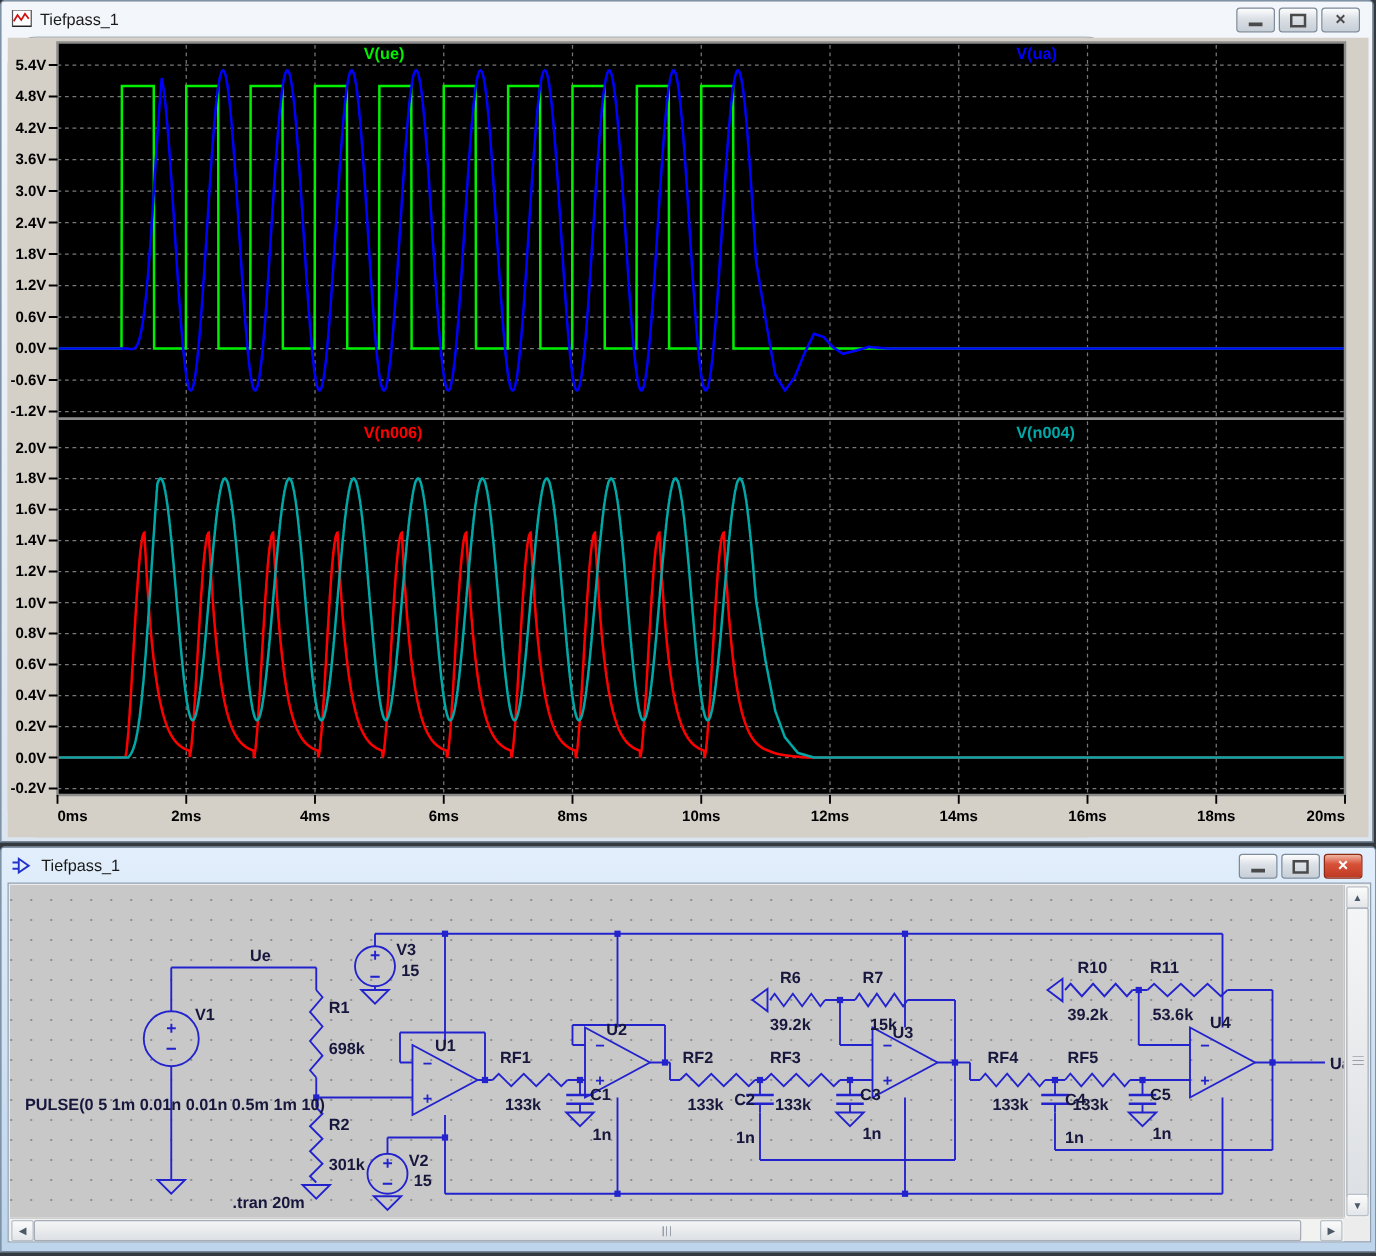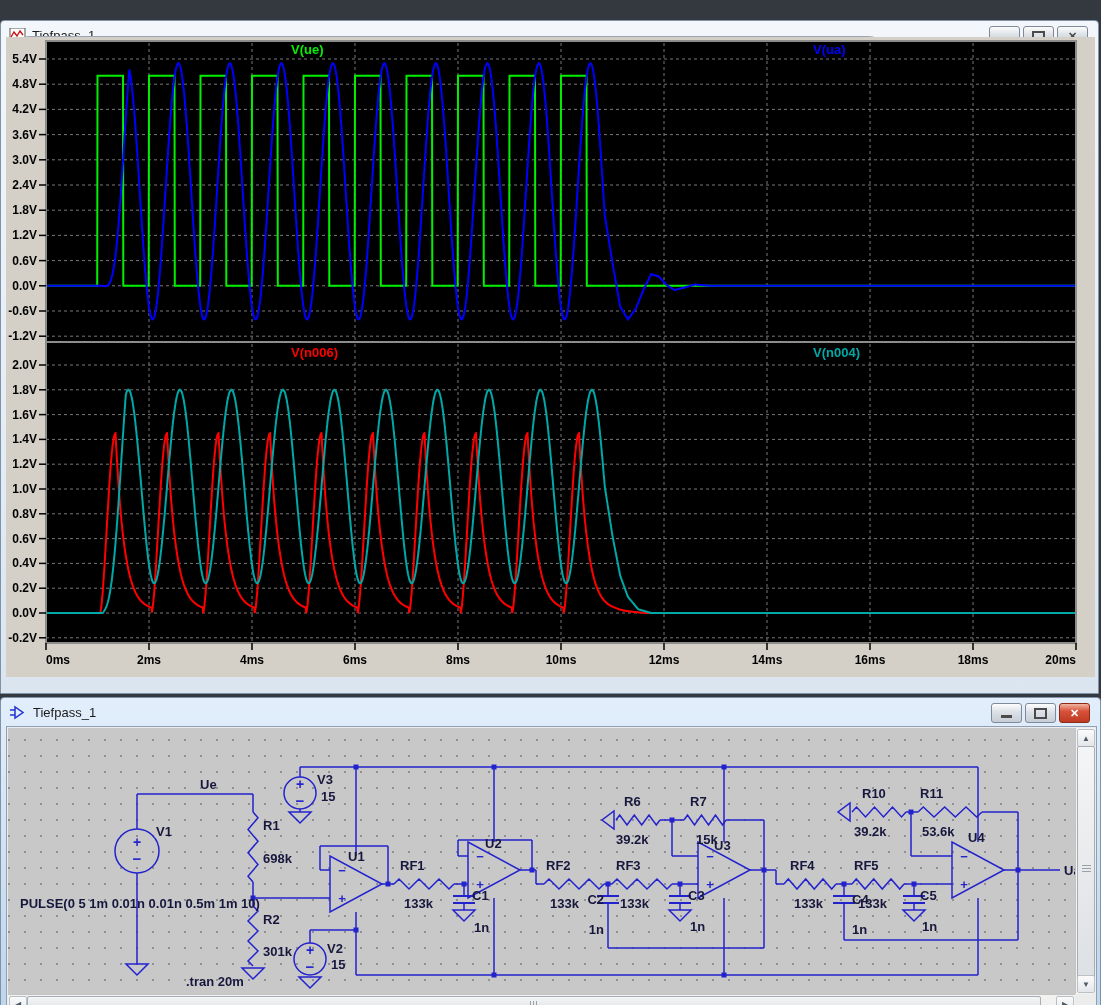--- a/index.html
+++ b/index.html
@@ -1,30 +1,30 @@
 <!DOCTYPE html>
 <html><head>
 <meta charset="utf-8">
 <style>
   html,body{margin:0;padding:0;width:1101px;height:1005px;overflow:hidden;
     background:#343940;font-family:"Liberation Sans",sans-serif;}
-  .window{position:absolute;border:1px solid #7f93a8;border-radius:4px 4px 0 0;margin-top:20px;}
+  .window{position:absolute;border:1px solid #7f93a8;border-radius:4px 4px 0 0;}
   #wave-window{left:0;top:0;width:1097px;height:672px;background:linear-gradient(#f3f7fb,#dbe5f0);}
   #sch-window{left:0;top:677px;width:1099px;height:323px;background:linear-gradient(#e2eefb,#bdd4ea);}
   .titlebar{position:absolute;left:0;top:1px;right:0;height:26px;display:flex;align-items:center;
     padding-left:8px;gap:6px;font-size:13px;color:#1b1b1b;}
   .title-buttons{position:absolute;right:10px;top:4px;display:flex;gap:3px;}
   .wbtn{width:29px;height:18px;border:1px solid #7e8a99;border-radius:3px;
     background:linear-gradient(#fdfdfd,#dbe0e6 45%,#c7ced6);display:flex;align-items:center;justify-content:center;}
   .wbtn.close-active{background:linear-gradient(#f0b5a2,#d8523a 40%,#bf3a22);border-color:#8e2916;}
   .g-min{width:11px;height:3px;background:#4a4a4a;margin-top:7px;}
   .g-max{width:9px;height:7px;border:2px solid #4a4a4a;}
   .g-x{font-size:11px;font-weight:bold;color:#4a4a4a;line-height:1;}
   .close-active .g-x{color:#fff;}
-  #wave-client{position:absolute;left:5px;top:15px;width:886px;height:640px;
+  #wave-client{position:absolute;left:5px;top:28px;width:886px;height:640px;
     background:#d4d0c8;border-top:1px solid #9aa5b1;border-radius:24px;}
   #sch-client{position:absolute;left:5px;top:28px;width:1089px;height:286px;background:#ececec;border:1px solid #8ea0b5;}
   #sch-canvas{position:absolute;left:1px;top:1px;width:1067px;height:266px;background-color:#c8c8c8;
     background-image:radial-gradient(#909090 1px,transparent 1.2px);background-size:16px 16px;background-position:9px 4px;}
   .vsb{position:absolute;left:1068px;top:1px;width:19px;height:266px;background:#f2f2f0;border-left:1px solid #c4c4c4;}
   .hsb{position:absolute;left:1px;top:267px;width:1067px;height:18px;background:#f2f2f0;border-top:1px solid #c4c4c4;}
   .sb-arrow{position:absolute;display:flex;align-items:center;justify-content:center;
     font-size:8px;color:#4d5a66;background:linear-gradient(#fbfbfb,#e3e6ea);border:1px solid #b9c0c8;border-radius:2px;}
   .sb-thumb{position:absolute;background:linear-gradient(#f4f5f6,#dde0e4);border:1px solid #a6adb6;border-radius:2px;}
   .grip-h{position:absolute;left:50%;top:4px;width:8px;height:8px;margin-left:-4px;

